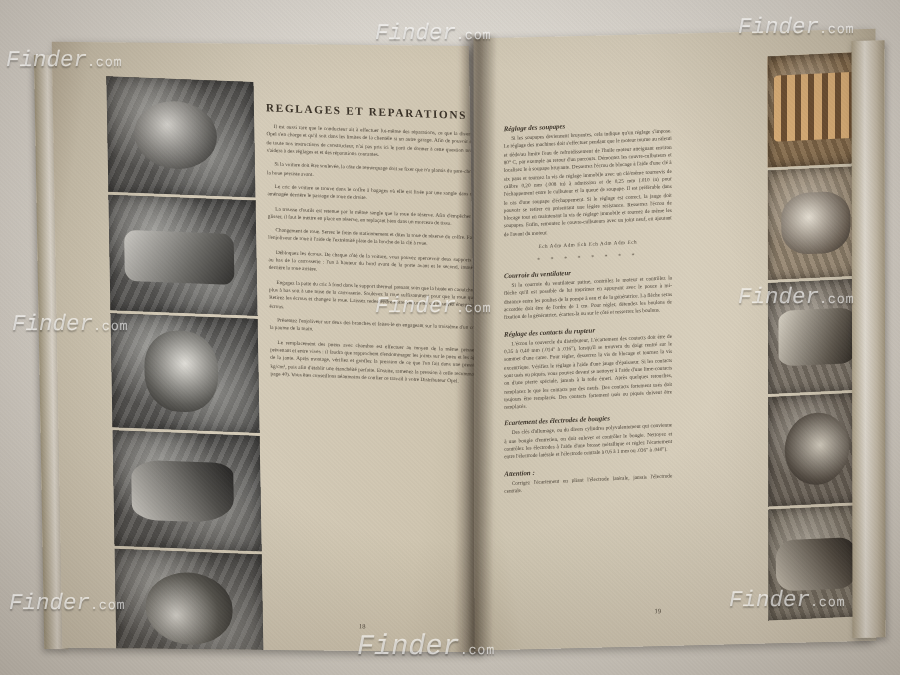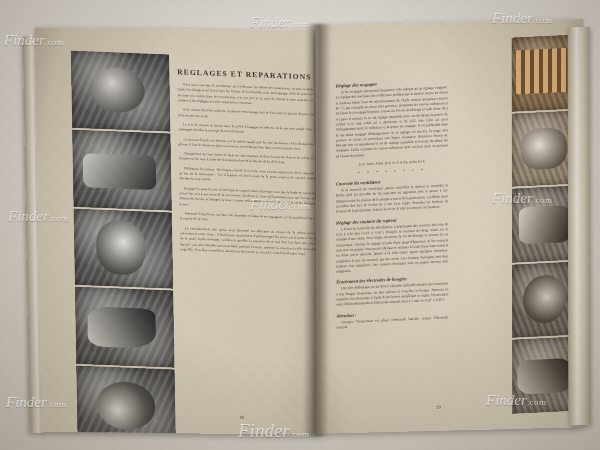--- a/index.html
+++ b/index.html
@@ -127,21 +127,21 @@
   .vignette{position:absolute;inset:0;pointer-events:none;
     background:
       radial-gradient(ellipse at 50% 45%, rgba(0,0,0,0) 45%, rgba(60,48,35,.28) 100%);
   }
   .grain{position:absolute;inset:0;pointer-events:none;opacity:.25;
     background-image:repeating-linear-gradient(45deg, rgba(255,255,255,.05) 0 1px, rgba(0,0,0,.05) 1px 2px);
   }
 
   
   .wm{position:absolute;pointer-events:none;color:rgba(255,255,255,.62);
-      font-family:Liberation Serif, serif;font-style:italic;font-size:15px;
+      font-family:Liberation Mono, monospace;font-style:italic;font-size:15px;
       text-shadow:0 1px 1px rgba(0,0,0,.25);white-space:nowrap;}
   .wm small{font-size:9px;font-style:normal;letter-spacing:.5px;}
   .wm-1{left:4px;top:32px;}
   .wm-2{left:250px;top:14px;}
   .wm-3{left:492px;top:10px;}
   .wm-4{left:8px;top:208px;}
   .wm-5{left:250px;top:196px;}
   .wm-6{left:492px;top:190px;}
   .wm-7{left:6px;top:394px;}
   .wm-8{left:238px;top:420px;font-size:19px;}

